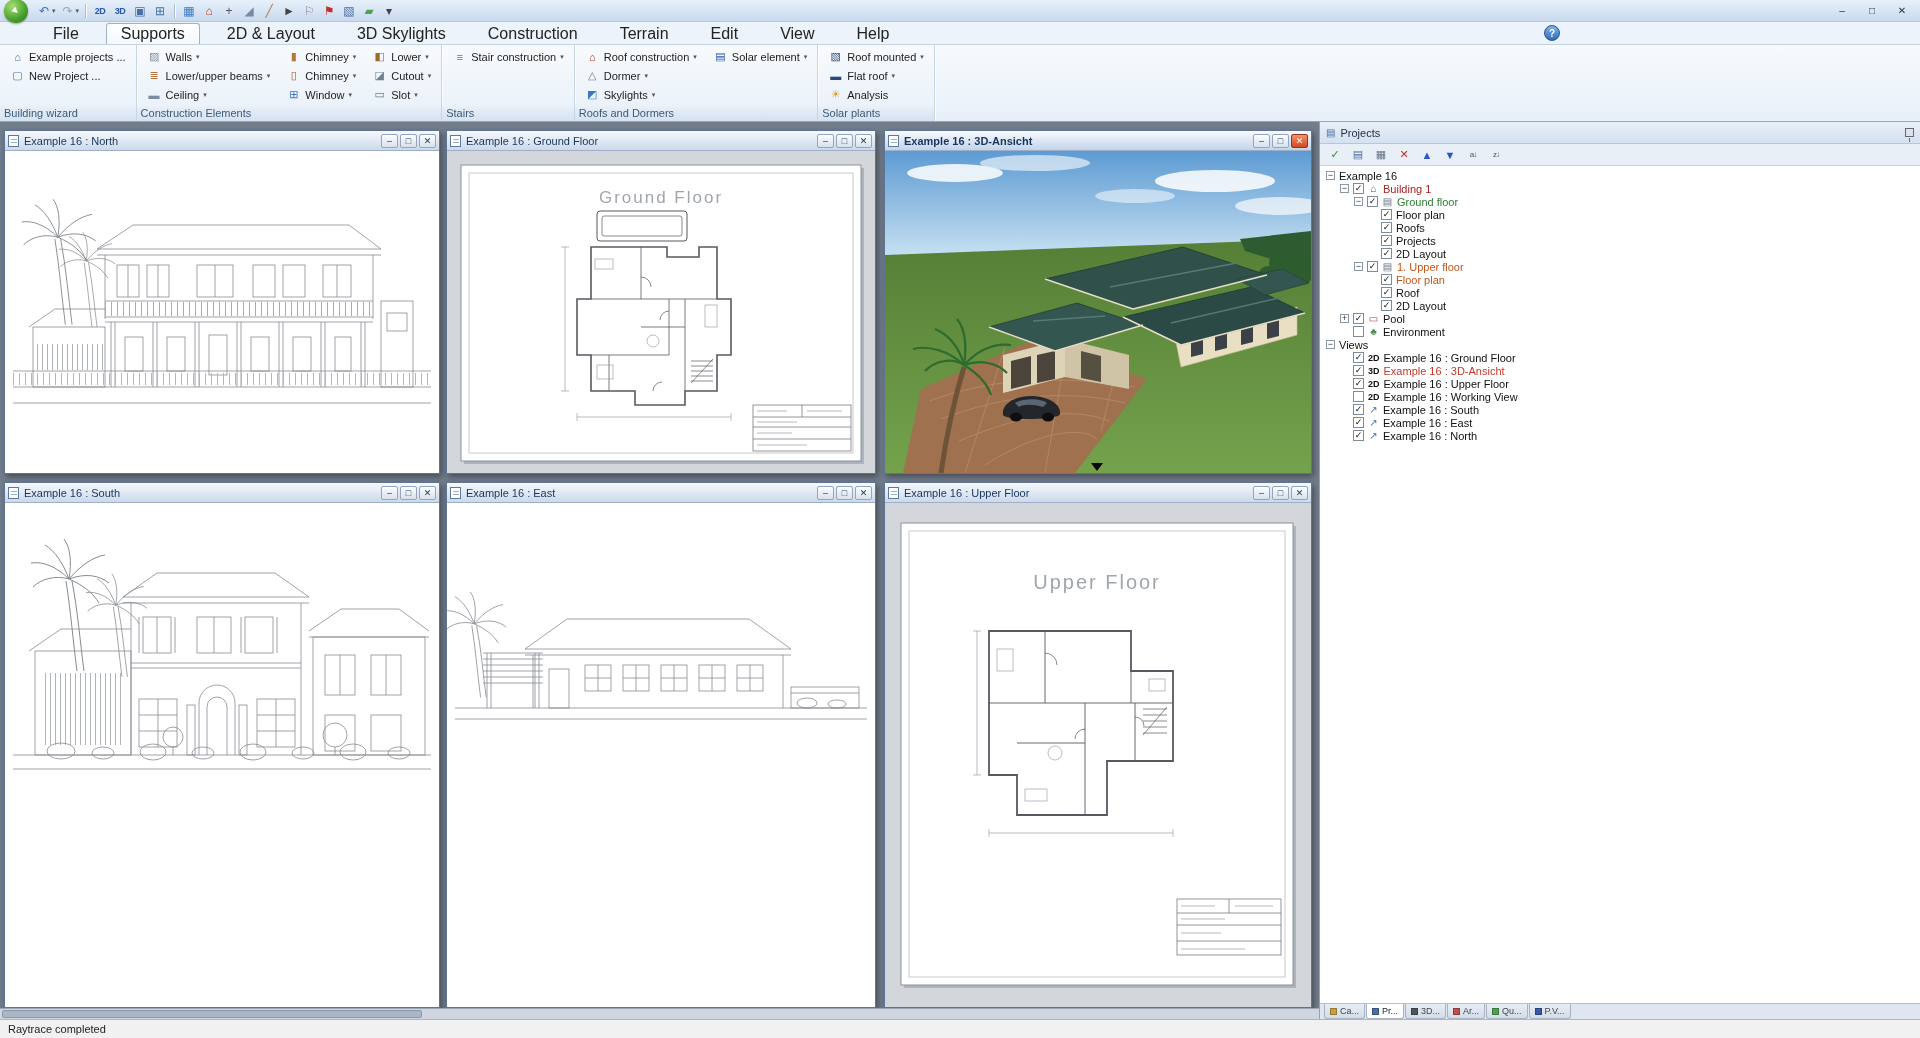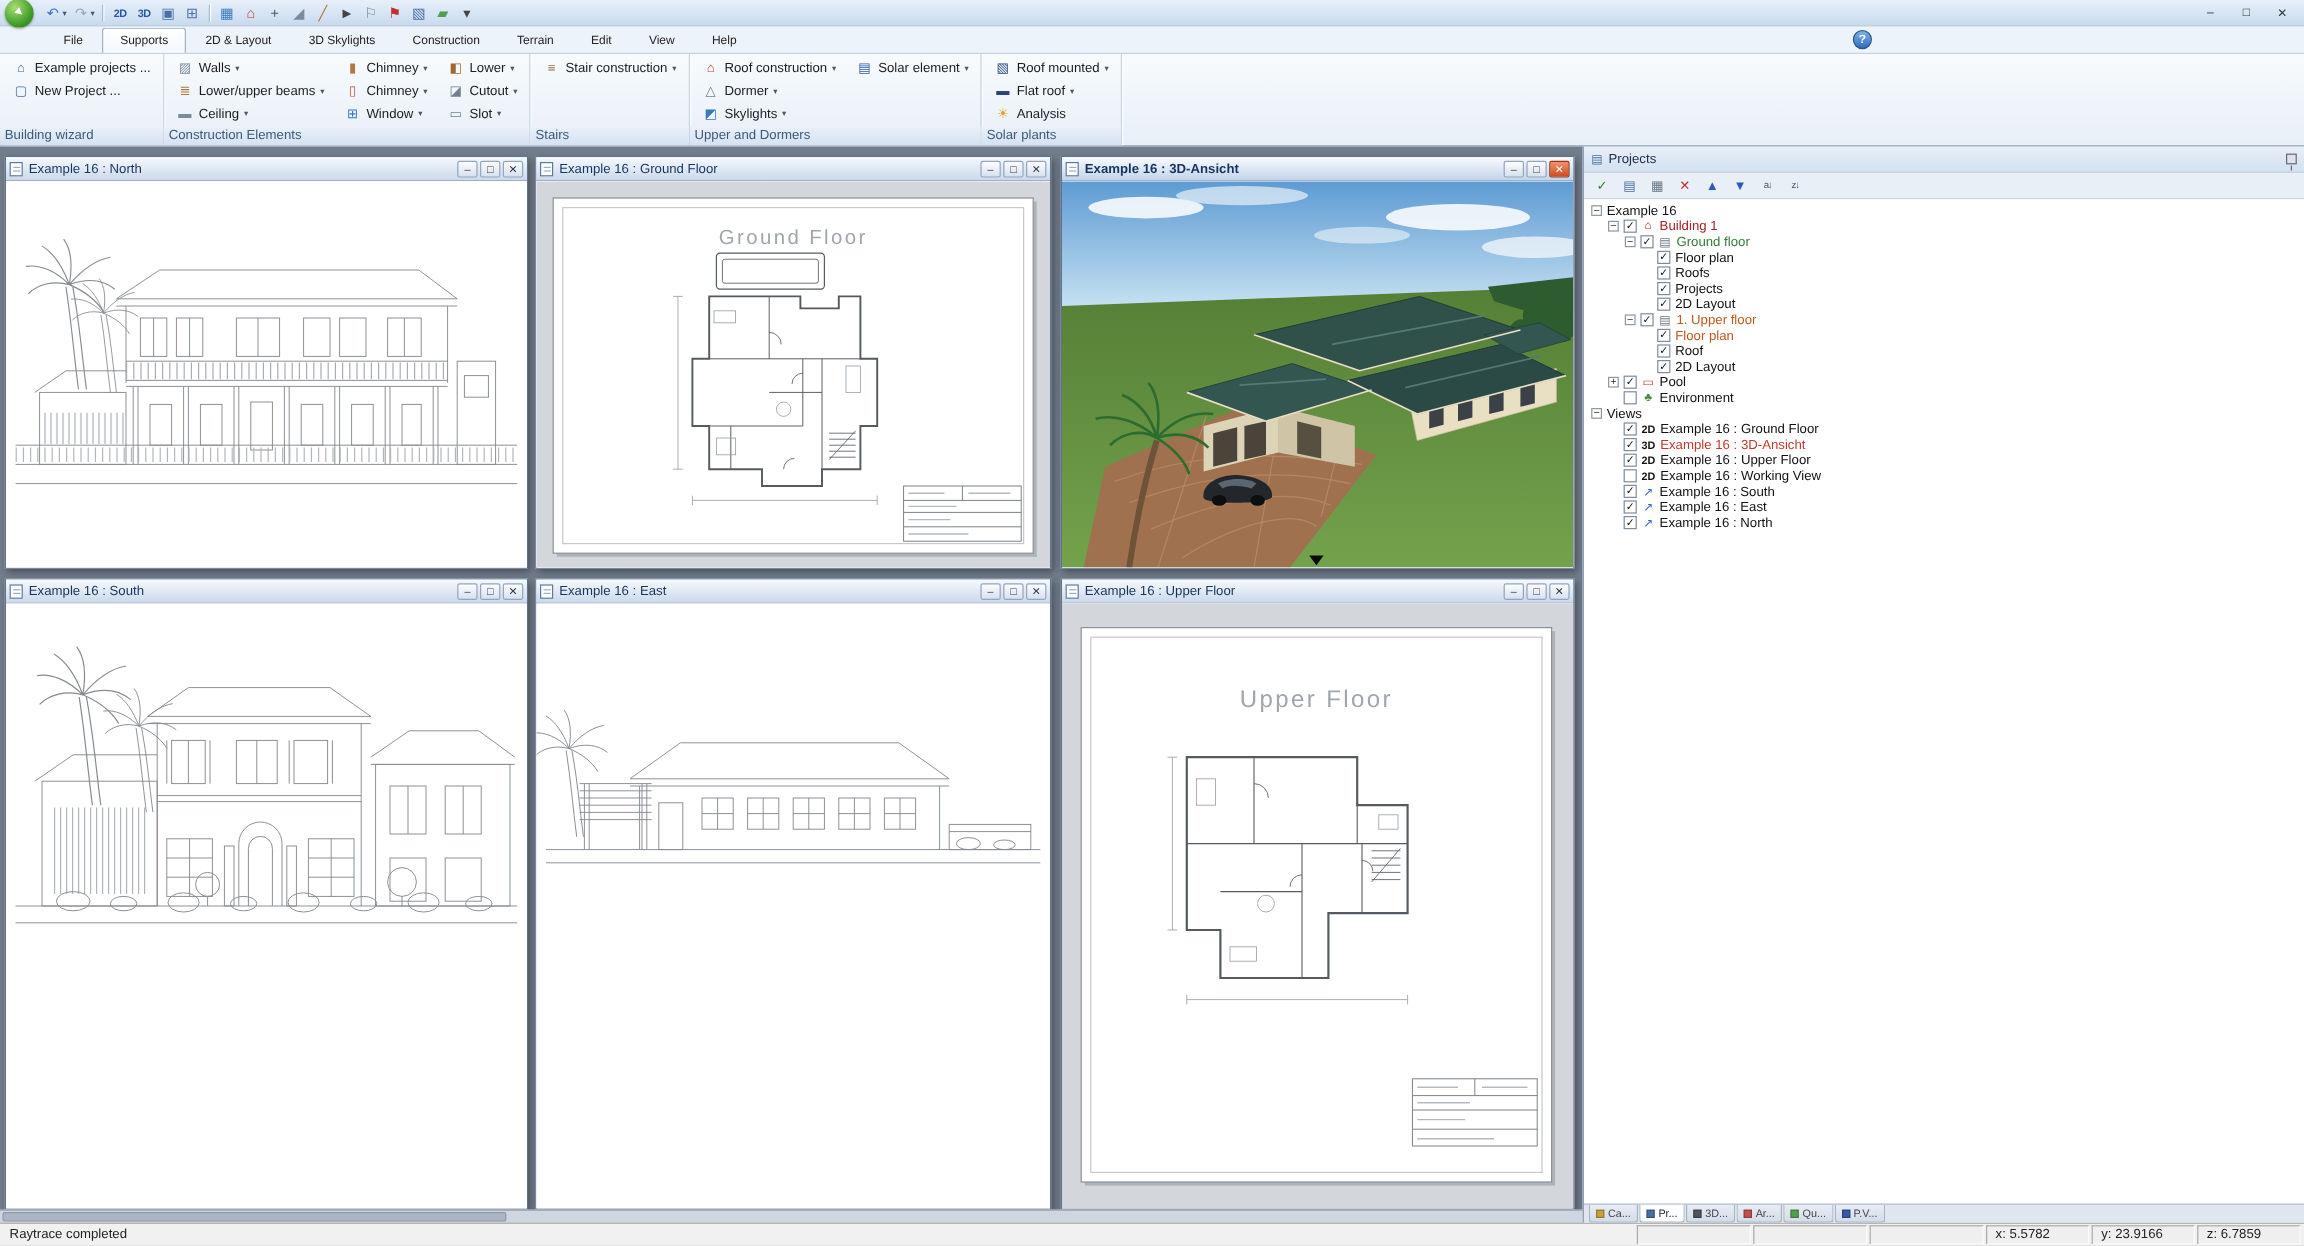--- a/index.html
+++ b/index.html
@@ -10,21 +10,21 @@
   .logo span{transform:rotate(40deg)}
   .qat{display:flex;align-items:center}
   .qicon{min-width:20px;height:18px;display:flex;align-items:center;justify-content:center;font-size:12px;border:1px solid transparent;border-radius:2px;padding:0 1px}
   .qicon.qtext{font-size:9px;font-weight:bold;letter-spacing:-.5px}
   .qarr{font-size:7px;color:#556;margin:0 2px 0 -2px}
   .qsep{width:1px;height:14px;background:#a9bbce;margin:0 4px;box-shadow:1px 0 0 #fff}
   .winbtns{margin-left:auto;display:flex;gap:2px}
   .wbtn{width:28px;height:18px;display:flex;align-items:center;justify-content:center;font-size:10px;color:#333;border-radius:2px}
   
   .tabrow{position:absolute;left:0;top:22px;width:1920px;height:23px;background:#edf3fa;display:flex;align-items:flex-end;padding-left:38px;border-bottom:1px solid #c4d2e2;z-index:19}
-  .mtab{height:21px;padding:0 14px;display:flex;align-items:center;font-size:10px;color:#222;margin-right:1px;border:1px solid transparent;border-bottom:none;border-radius:3px 3px 0 0;white-space:nowrap}
+  .mtab{height:21px;padding:0 14px;display:flex;align-items:center;font-size:16px;color:#222;margin-right:12px;border:1px solid transparent;border-bottom:none;border-radius:3px 3px 0 0;white-space:nowrap}
   .mtab.active{background:linear-gradient(#ffffff,#f3f8fd);border-color:#9fb2c8}
   .help-btn{position:absolute;left:1544px;top:25px;width:16px;height:16px;border-radius:50%;background:linear-gradient(#7fb2e8,#2f6cb8);color:#fff;font-size:10px;font-weight:bold;display:flex;align-items:center;justify-content:center;z-index:21;border:1px solid #27588f}
   
   .ribbon{position:absolute;left:0;top:45px;width:1920px;height:77px;background:linear-gradient(#f8fbfd,#e7eff8);border-bottom:1px solid #93a6bc;display:flex;z-index:18}
   .rgroup{display:flex;flex-direction:column;border-right:1px solid #c6d4e3;box-shadow:1px 0 0 rgba(255,255,255,.85)}
   .rgitems{flex:1;display:flex;padding:2px 6px 0 6px}
   .rcol{display:flex;flex-direction:column;margin-right:8px}
   .rcol:last-child{margin-right:0}
   .ritem{display:flex;align-items:center;height:19px;padding:0 4px;border-radius:2px;white-space:nowrap;cursor:default}
   .ritem .ric{width:15px;text-align:center;margin-right:4px;font-size:11px}
@@ -231,21 +231,21 @@
           </div>
         </div>
         <div class="rcol">
           <div class="ritem">
             <span class="ric" style="color: rgb(40, 88, 168);">▤</span>
             <span class="rlabel">Solar element</span>
             <span class="arr">▾</span>
           </div>
         </div>
       </div>
-      <div class="rglabel">Upper and Dormers</div>
+      <div class="rglabel">Roofs and Dormers</div>
     </div>
     <div class="rgroup sp">
       <div class="rgitems">
         <div class="rcol">
           <div class="ritem">
             <span class="ric" style="color: rgb(40, 72, 120);">▧</span>
             <span class="rlabel">Roof mounted</span>
             <span class="arr">▾</span>
           </div>
           <div class="ritem">
@@ -764,21 +764,13 @@
       </span>
       <span class="ptab">
         <span class="ptico" style="background: rgb(56, 88, 168);"></span>
         <span>P.V...</span>
       </span>
     </div>
 </div>
 
 <div class="statusbar">
   <span class="status-msg">Raytrace completed</span>
-  <span class="segs">
-      <span class="seg empty"></span>
-      <span class="seg empty"></span>
-      <span class="seg empty"></span>
-      <span class="seg coord">x: 5.5782</span>
-      <span class="seg coord">y: 23.9166</span>
-      <span class="seg coord">z: 6.7859</span>
-    </span>
 </div>
 
 </body></html>

